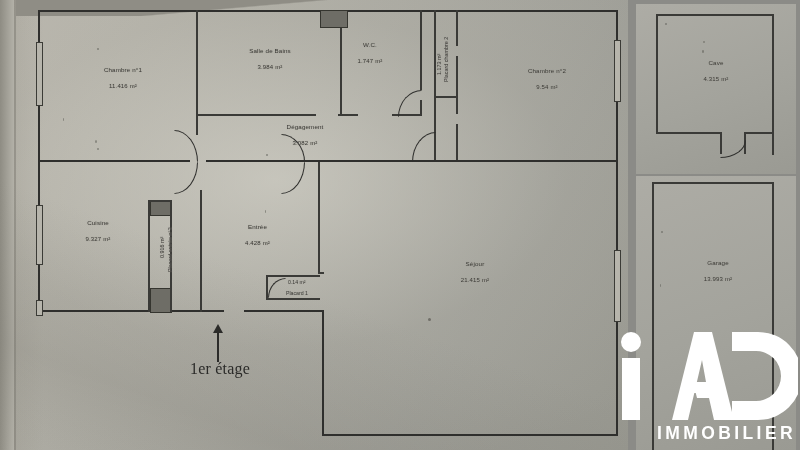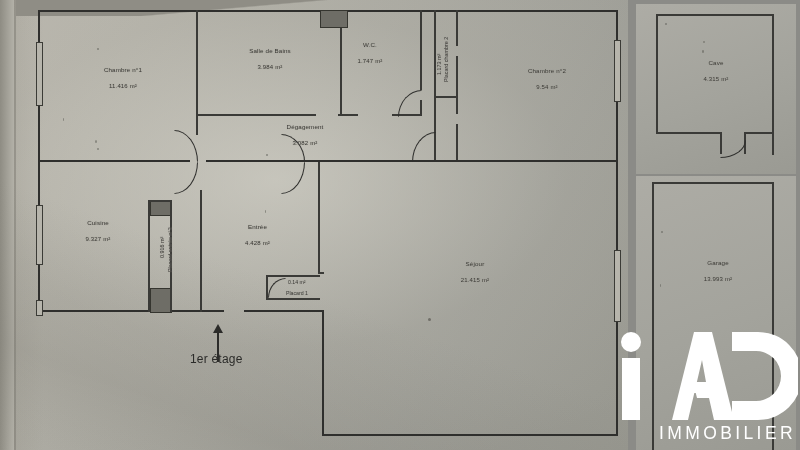--- a/index.html
+++ b/index.html
@@ -117,25 +117,26 @@
     position:absolute;
     color:#3a3a36;
     font-size:5.2px;
     white-space:nowrap;
     text-shadow:0 0 1px rgba(170,168,160,.8);
   }
 
   
   .floor-caption {
     position:absolute;
-    left:190px; top:352px;
-    font-size:12px;
+    left:190px; top:360px;
+    font-size:16px;
     color:#2b2b29;
     letter-spacing:.2px;
     font-weight:400;
+    font-family:Liberation Serif, serif;
   }
   .arrow-shaft {
     position:absolute; left:217px; top:331px; width:1.6px; height:31px;
     background:#2b2b29;
   }
   .arrow-head {
     position:absolute; left:212.5px; top:324px;
     width:0;height:0;
     border-left:5px solid transparent;
     border-right:5px solid transparent;
@@ -149,21 +150,21 @@
     width:184px; height:118px;
     pointer-events:none;
   }
   .logo svg { display:block; }
   .logo-word {
     position:absolute;
     right:4px; bottom:6px;
     color:#ffffff;
     font-size:17.5px;
     letter-spacing:3.4px;
-    font-weight:400;
+    font-weight:700;
     font-family:"Liberation Sans", sans-serif;
   }
 
   
   .speck { position:absolute; background:#5d5c56; border-radius:50%; opacity:.55; }
 </style>
 </head>
 <body>
 
 <div id="screen">

